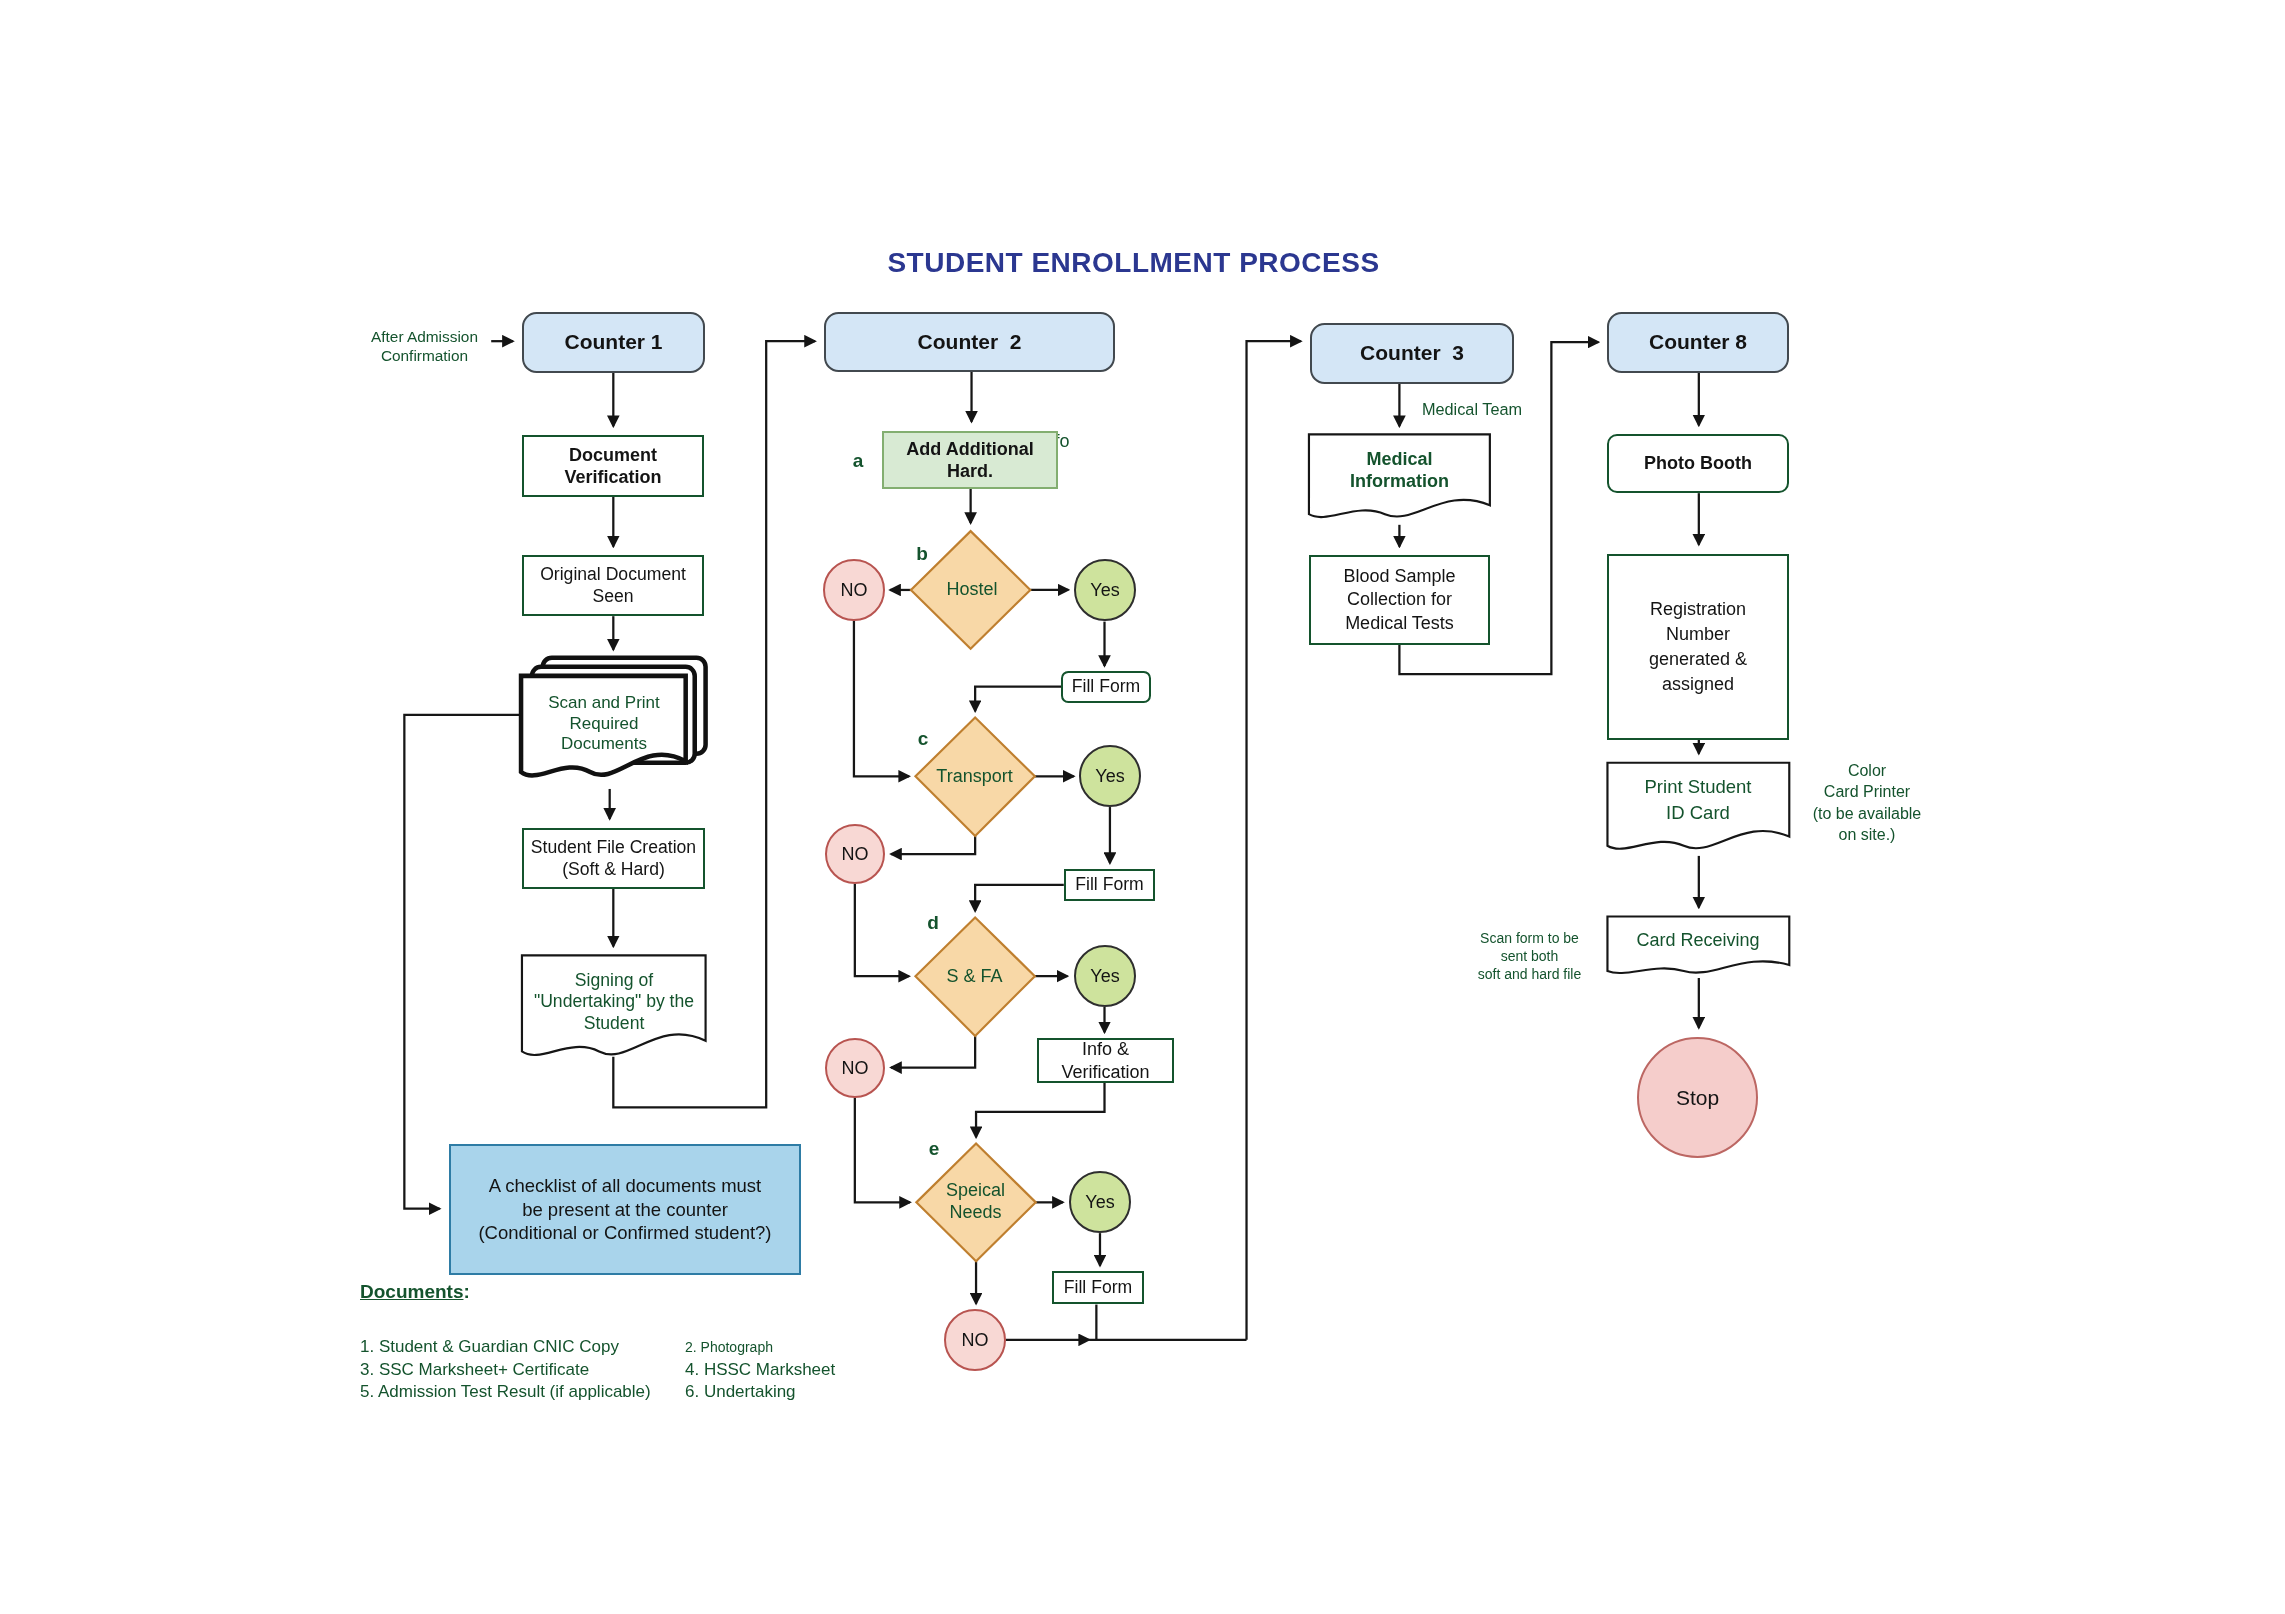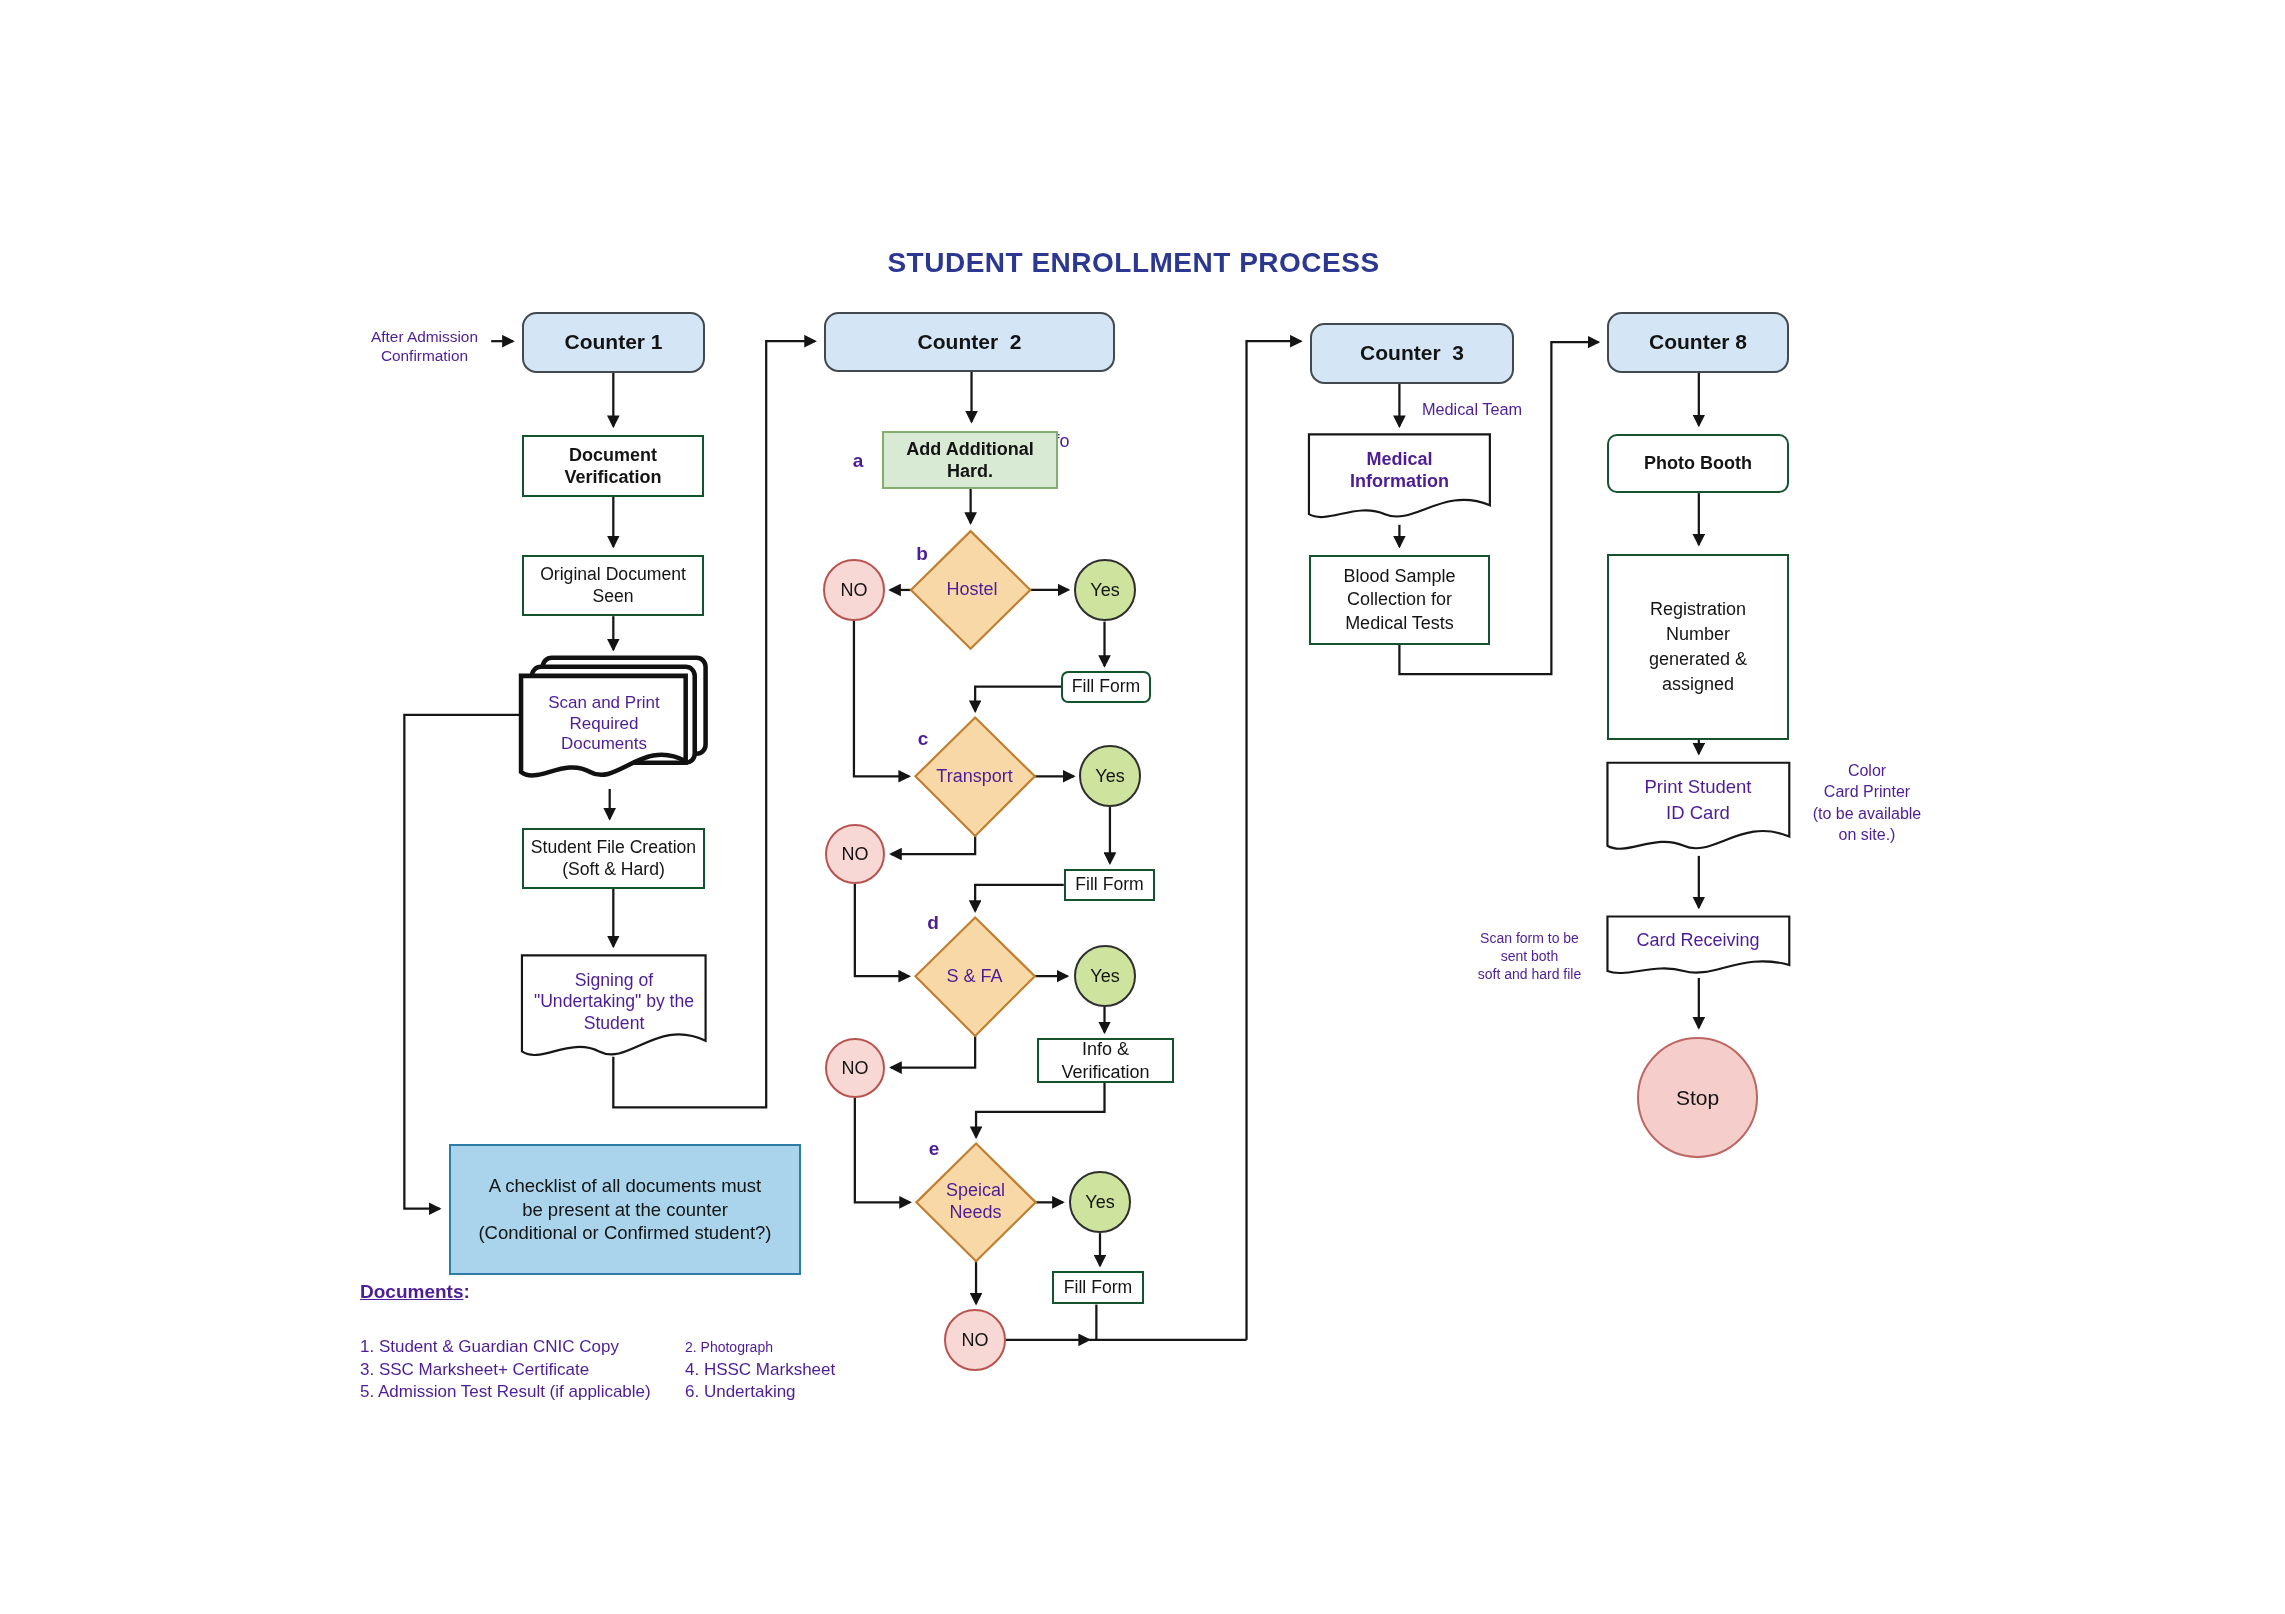--- a/index.html
+++ b/index.html
@@ -1,20 +1,20 @@
 <!DOCTYPE html>
 <html style="--blue-fill: #D4E6F6; --blue-stroke: #42494F; --green-fill: #D8EAD3; --green-stroke: #83AE70; --orange-fill: #F8D8A7; --orange-stroke: #BF7F2F; --pink-fill: #F8D8D4; --pink-stroke: #B85450; --yes-fill: #CEE39D; --yes-stroke: #2E2E2E; --checklist-fill: #A9D4EB; --checklist-stroke: #2E7CA5; --stop-fill: #F5CDCB; --stop-stroke: #BC6763; --title-color: #2B3790;font-size:14.5px"><head>
 <meta charset="utf-8">
 <style>
   html,body{margin:0;padding:0;background:#ffffff;}
   .stage{position:relative;width:2285px;height:1615px;background:#ffffff;overflow:hidden;
          font-family:"Liberation Sans","DejaVu Sans",sans-serif;color:#141414;}
   svg.layer{position:absolute;left:0;top:0;}
   .t{position:absolute;display:flex;align-items:center;justify-content:center;
-     text-align:center;white-space:pre-wrap;line-height:1.22;color:#4c1d95;}
+     text-align:center;white-space:pre-wrap;line-height:1.22;color:#14532d;}
   .left{justify-content:flex-start;text-align:left;}
   .b{font-weight:bold;}
   .box{position:absolute;background:#ffffff;border:2px solid #14532d;display:flex;
        align-items:center;justify-content:center;text-align:center;white-space:pre-wrap;
        box-sizing:border-box;line-height:1.25;}
   .counter{background:var(--blue-fill);border:2.2px solid var(--blue-stroke);border-radius:14.5px;
            font-weight:bold;font-size:21px;}
   .green{background:var(--green-fill);border:2px solid var(--green-stroke);font-weight:bold;}
   .chk{background:var(--checklist-fill);border:2.4px solid var(--checklist-stroke);}
   .circ{position:absolute;border-radius:50%;display:flex;align-items:center;justify-content:center;

